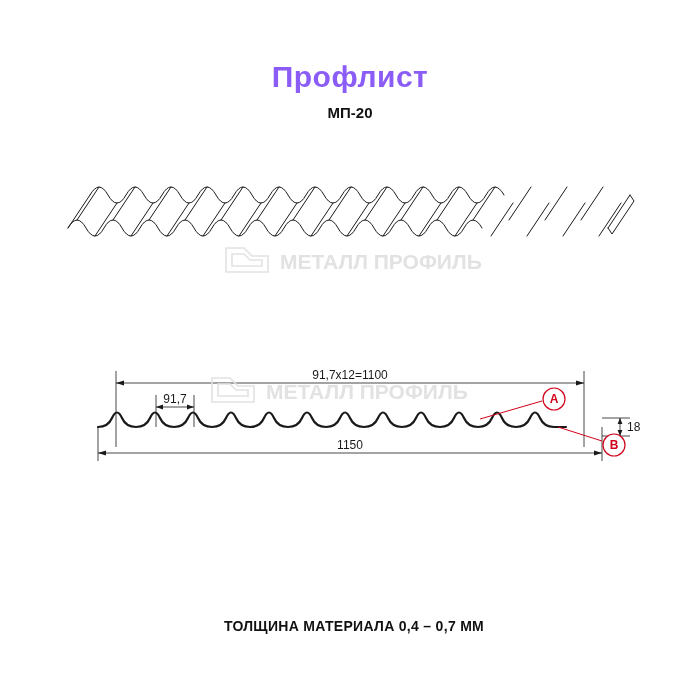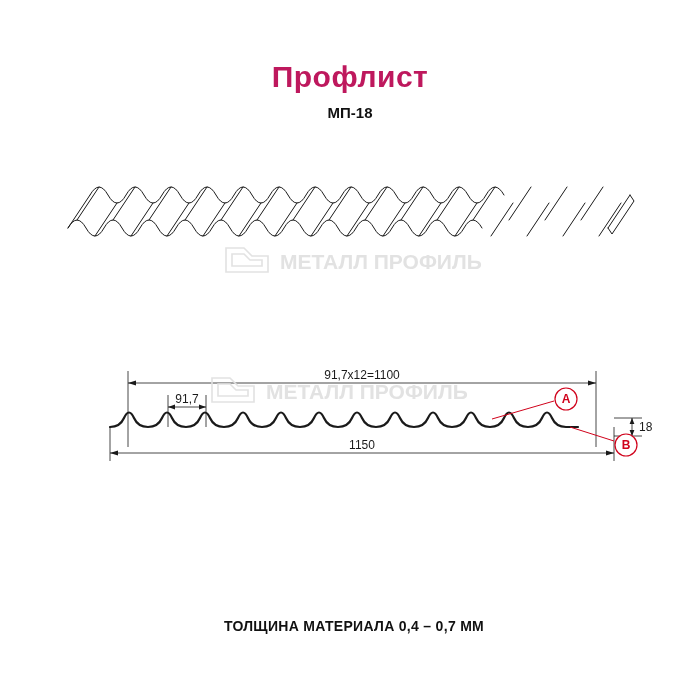--- a/index.html
+++ b/index.html
@@ -22,21 +22,21 @@
   }
   .title {
     position: absolute;
     top: 60px;
     left: 0;
     width: 700px;
     text-align: center;
     font-size: 30px;
     font-weight: bold;
     letter-spacing: 0.5px;
-    color: #be185d;
+    color: #8b5cf6;
   }
   .subtitle {
     position: absolute;
     top: 104px;
     left: 0;
     width: 700px;
     text-align: center;
     font-size: 15px;
     font-weight: bold;
     color: #111111;
@@ -55,21 +55,21 @@
   .iso-wrap {
     position: absolute;
     top: 140px;
     left: 60px;
     width: 580px;
     height: 150px;
   }
   .section-wrap {
     position: absolute;
     top: 355px;
-    left: 72px;
+    left: 60px;
     width: 580px;
     height: 130px;
   }
   .wm {
     position: absolute;
     pointer-events: none;
     opacity: 1;
   }
   .wm-1 { top: 238px; left: 222px; }
   .wm-2 { top: 368px; left: 208px; }
@@ -85,21 +85,21 @@
     font-weight: bold;
     fill: #d0021b;
   }
 </style>
 </head>
 <body>
 
 <div class="page">
 
   <div class="title">Профлист</div>
-  <div class="subtitle">МП-18</div>
+  <div class="subtitle">МП-20</div>
 
   <div class="iso-wrap">
     <svg width="580" height="150" viewBox="0 0 580 150">
       <g fill="none" stroke="#1a1a1a" stroke-width="1" stroke-linejoin="round" stroke-linecap="round">
 
         <path d="M30,55
                  q9,-16 18,0 q9,16 18,0 q9,-16 18,0 q9,16 18,0
                  q9,-16 18,0 q9,16 18,0 q9,-16 18,0 q9,16 18,0
                  q9,-16 18,0 q9,16 18,0 q9,-16 18,0 q9,16 18,0
                  q9,-16 18,0 q9,16 18,0 q9,-16 18,0 q9,16 18,0

